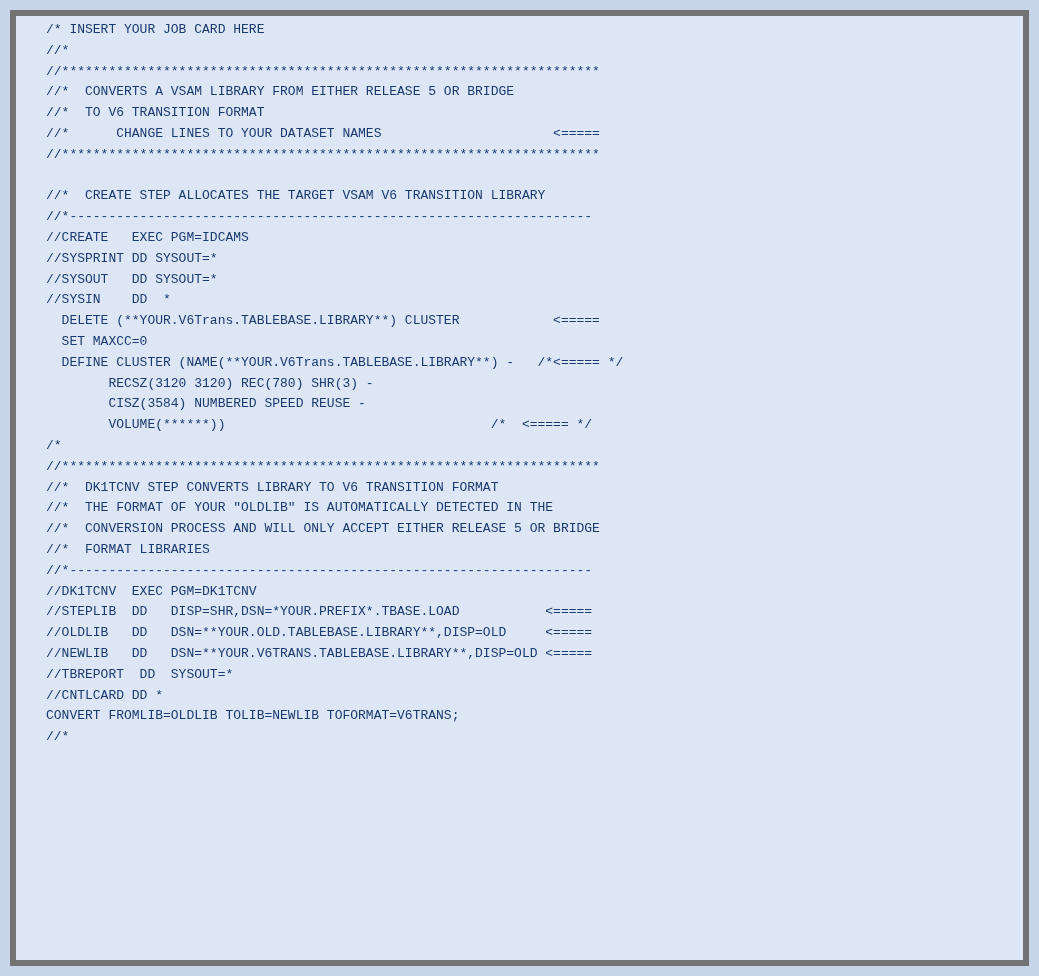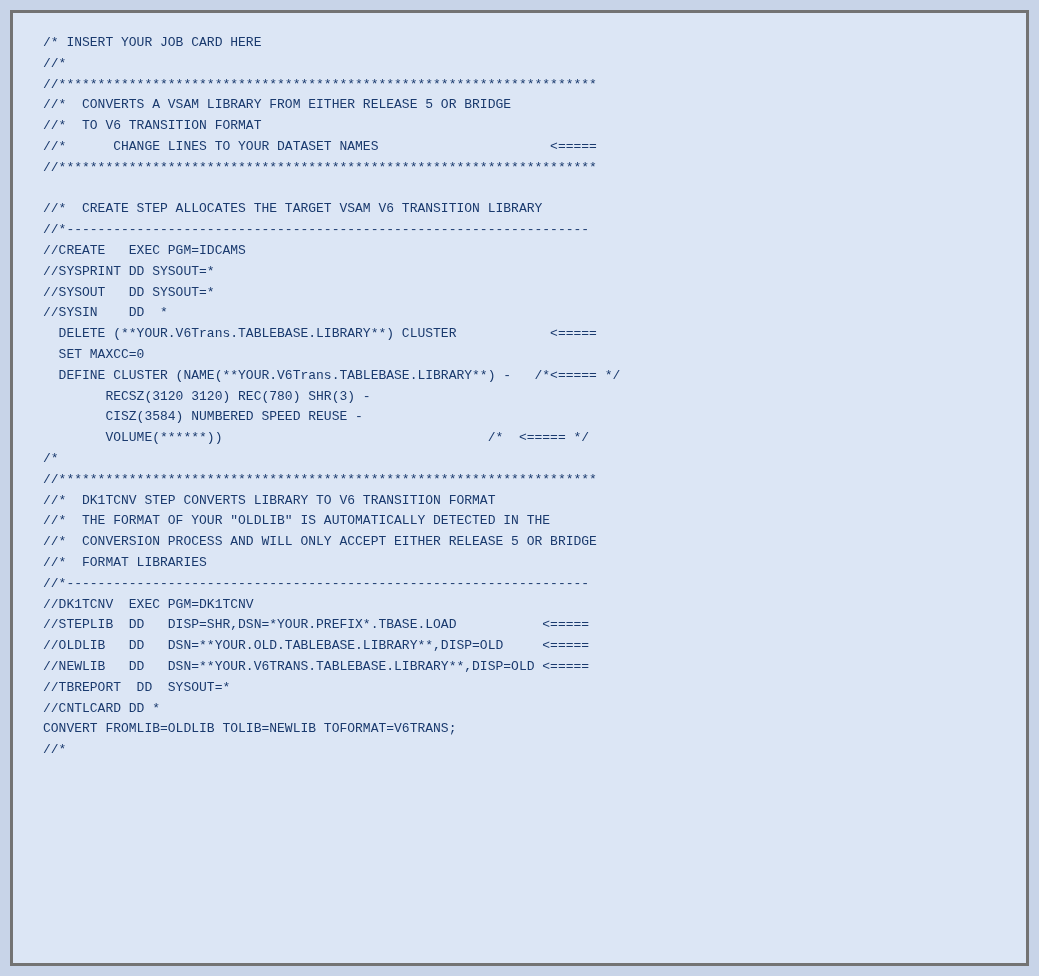--- a/index.html
+++ b/index.html
@@ -11,24 +11,24 @@
       background-color: #c8d4e8;
       width: 1039px;
       min-height: 976px;
       display: flex;
       align-items: flex-start;
       justify-content: center;
       padding: 10px;
     }
     .code-container {
       background-color: #dce6f5;
-      border: 3px solid #737373;
+      border: 6px solid #737373;
       width: 1019px;
       min-height: 956px;
-      padding: 20px 30px;
+      padding: 4px 30px;
       font-family: 'Courier New', Courier, monospace;
       font-size: 13px;
       line-height: 1.6;
       color: #1a3a6e;
       white-space: pre;
       overflow-x: auto;
     }
     .code-line {
       display: block;
       white-space: pre;

